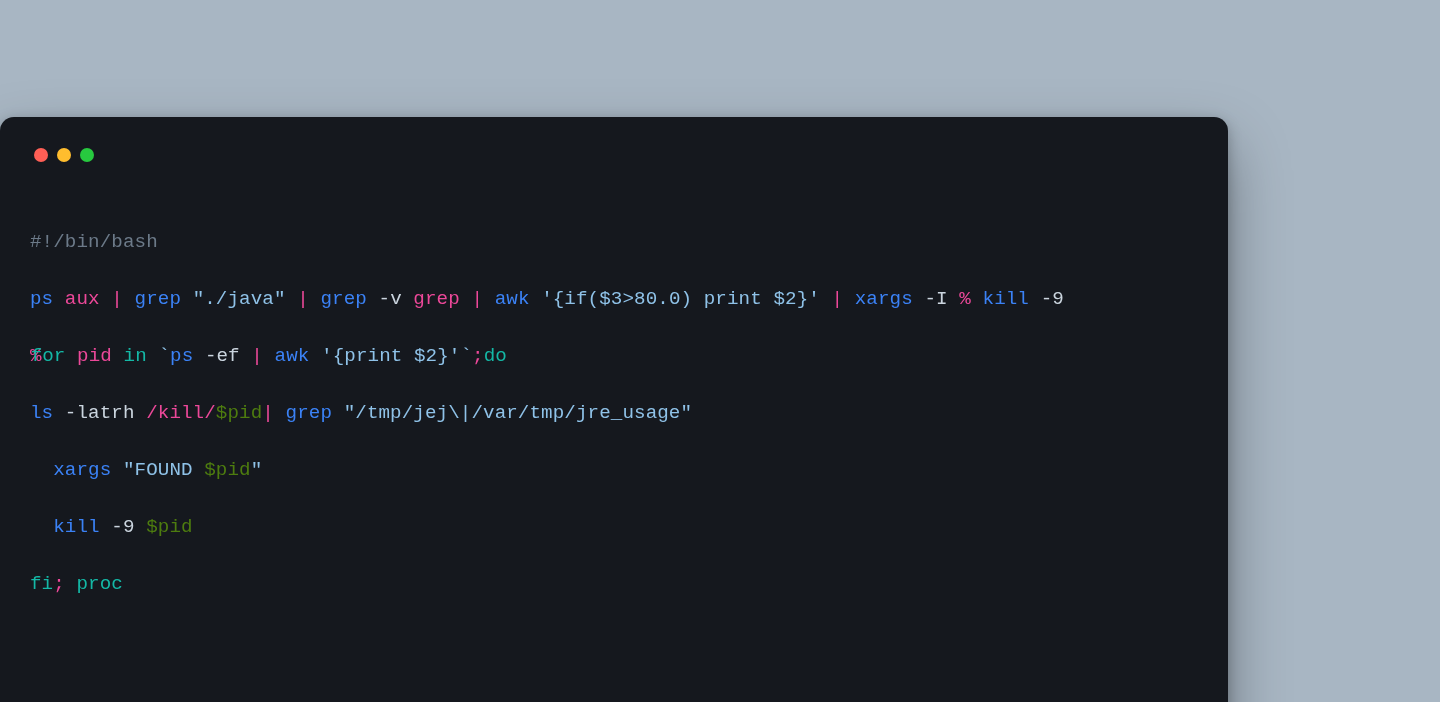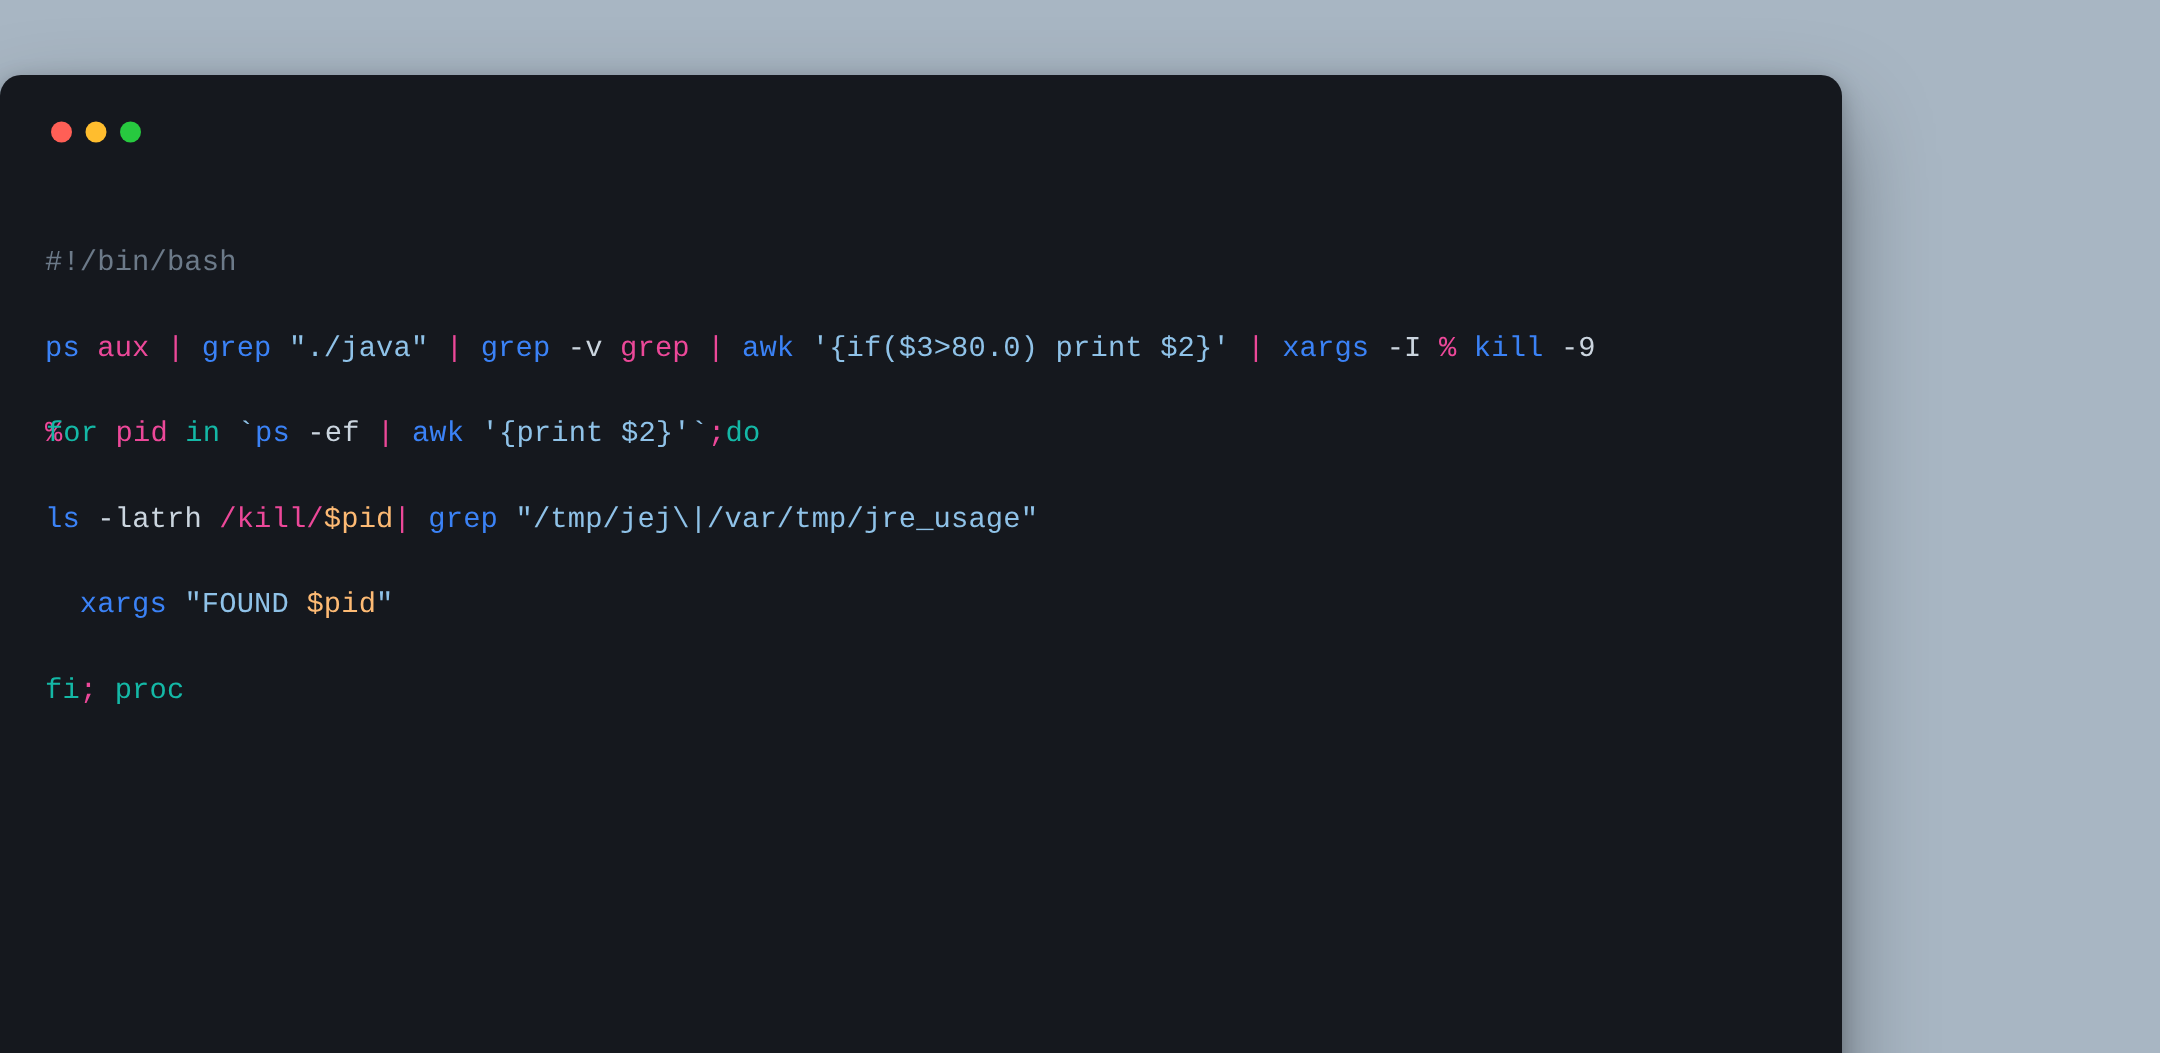--- a/index.html
+++ b/index.html
@@ -7,21 +7,21 @@
     margin: 0; padding: 0;
     width: 1440px; height: 702px;
     background: #a8b6c3;
     font-family: ui-monospace, SFMono-Regular, "SF Mono", Menlo, Consolas, "Liberation Mono", monospace;
   }
   .stage {
     width: 1228px; height: 702px;
     display: flex;
     align-items: flex-start;
     justify-content: center;
-    padding-top: 50px;
+    padding-top: 117px;
   }
   .terminal-window {
     width: 1234px;
     background: #15181e;
     border-radius: 14px;
     box-shadow: 0 28px 60px rgba(0,0,0,0.35), 0 4px 14px rgba(0,0,0,0.25);
     padding: 24px 30px 38px 30px;
   }
   .titlebar {
     display: flex;
@@ -46,40 +46,41 @@
     color: #c7ccd1;
     letter-spacing: 0.1px;
   }
   .tk-comment { color: #6c7a89; }
   .tk-cmd     { color: #3b82f6; }
   .tk-plain   { color: #ec4899; }
   .tk-string  { color: #8fc2e8; }
   .tk-flag    { color: #cbd5df; }
   .tk-kw      { color: #14b8a6; }
   .tk-num     { color: #d29965; }
-  .tk-var     { color: #fdba74; }
+  .tk-var     { color: #4d7c0f; }
   .blank { height: 28.5px; }
 </style>
 </head>
 <body>
 
 <div class="stage">
   <div class="terminal-window">
     <div class="titlebar">
       <div class="traffic-dot dot-red"></div>
       <div class="traffic-dot dot-yellow"></div>
       <div class="traffic-dot dot-green"></div>
     </div>
 
     <div class="code">
 <div><span class="tk-comment">#!/bin/bash</span></div>
 <div><span class="tk-cmd">ps</span><span class="tk-plain"> aux </span><span class="tk-plain">| </span><span class="tk-cmd">grep</span><span class="tk-plain"> </span><span class="tk-string">"./java"</span><span class="tk-plain"> </span><span class="tk-plain">| </span><span class="tk-cmd">grep</span><span class="tk-plain"> </span><span class="tk-flag">-v</span><span class="tk-plain"> grep </span><span class="tk-plain">| </span><span class="tk-cmd">awk</span><span class="tk-plain"> </span><span class="tk-string">'{if($3&gt;80.0) print $2}'</span><span class="tk-plain"> </span><span class="tk-plain">| </span><span class="tk-cmd">xargs</span><span class="tk-plain"> </span><span class="tk-flag">-I</span><span class="tk-plain"> % </span><span class="tk-cmd">kill</span><span class="tk-plain"> </span><span class="tk-flag">-9</span></div>
 <div><span class="tk-plain">%</span><span class="tk-kw" style="margin-left:-11px;">for</span><span class="tk-plain"> pid </span><span class="tk-kw">in</span><span class="tk-plain"> </span><span class="tk-string">`</span><span class="tk-cmd">ps</span><span class="tk-plain"> </span><span class="tk-flag">-ef</span><span class="tk-plain"> </span><span class="tk-plain">| </span><span class="tk-cmd">awk</span><span class="tk-plain"> </span><span class="tk-string">'{print $2}'</span><span class="tk-string">`</span><span class="tk-plain">;</span><span class="tk-kw">do</span></div>
 <div><span class="tk-cmd">ls</span><span class="tk-plain"> </span><span class="tk-flag">-latrh</span><span class="tk-plain"> /kill/</span><span class="tk-var">$pid</span><span class="tk-plain">| </span><span class="tk-cmd">grep</span><span class="tk-plain"> </span><span class="tk-string">"/tmp/jej\|/var/tmp/jre_usage"</span></div>
 <div><span class="tk-plain">  </span><span class="tk-cmd">xargs</span><span class="tk-plain"> </span><span class="tk-string">"FOUND </span><span class="tk-var">$pid</span><span class="tk-string">"</span></div>
+<div><span class="tk-plain">  </span><span class="tk-cmd">kill</span><span class="tk-plain"> </span><span class="tk-flag">-9</span><span class="tk-plain"> </span><span class="tk-var">$pid</span></div>
 <div><span class="tk-kw">fi</span><span class="tk-plain">; </span><span class="tk-kw">proc</span></div>
 <div class="blank"></div>
 
 
 
 
 
     </div>
   </div>
 </div>

